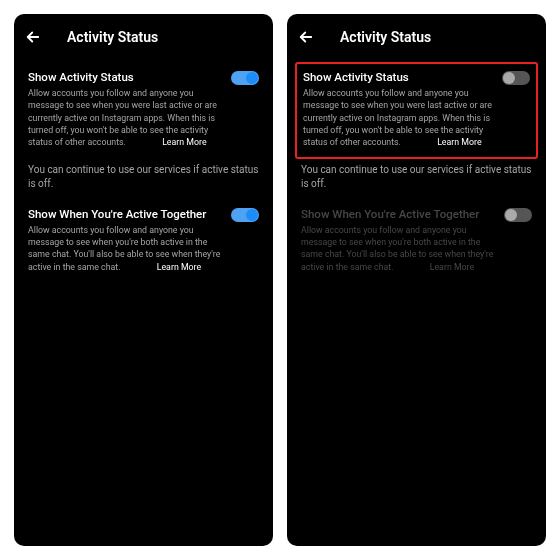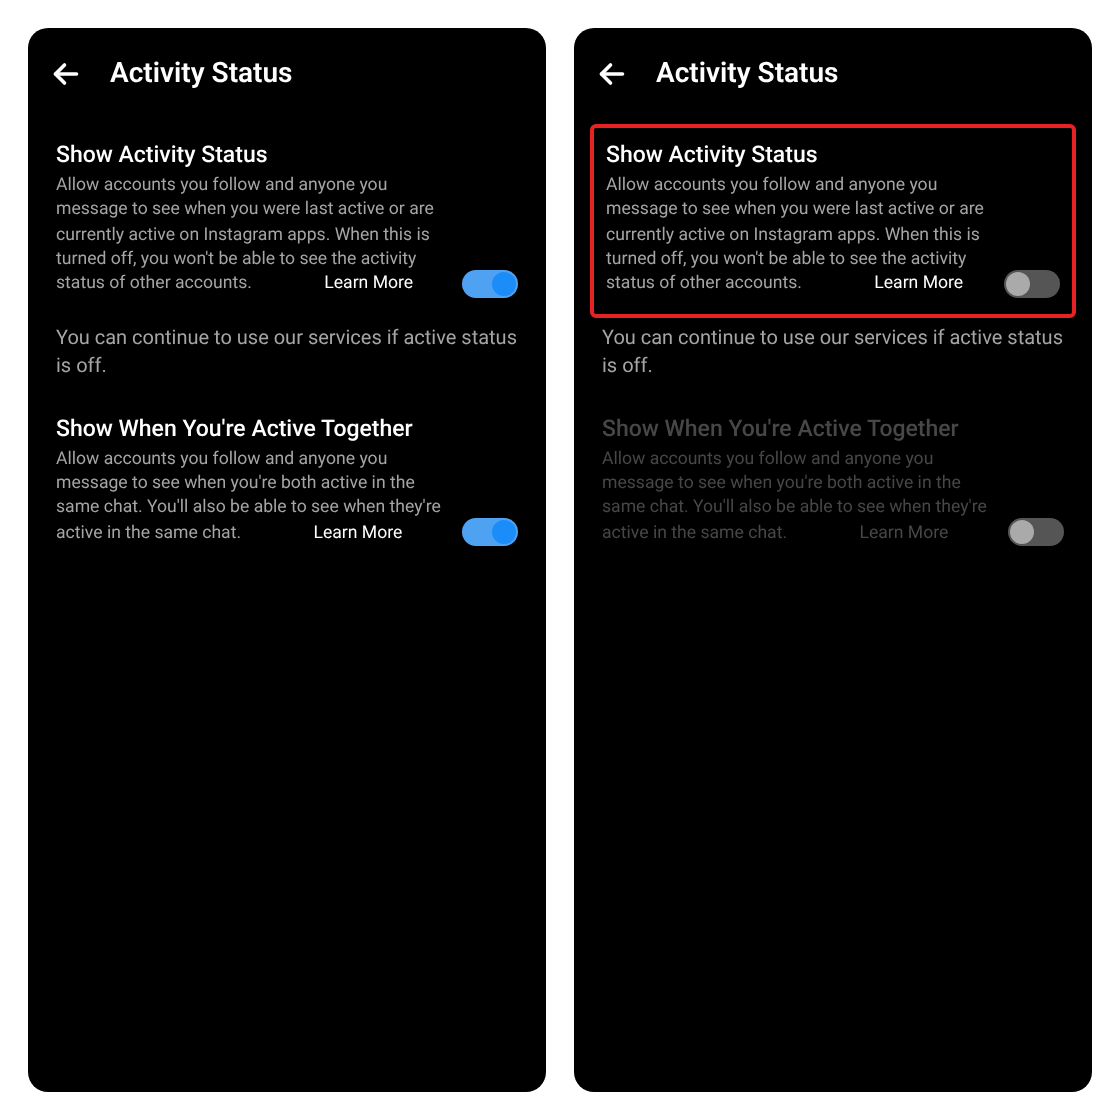--- a/index.html
+++ b/index.html
@@ -20,21 +20,21 @@
   background: #000;
   border-radius: 10px;
   overflow: hidden;
   display: flex;
   flex-direction: column;
 }
 .header {
   display: flex;
   align-items: center;
   padding: 14px 10px 10px 10px;
-  gap: 13px;
+  gap: 25px;
 }
 .back {
   display: inline-flex;
   align-items: center;
   justify-content: center;
 }
 .back svg { width: 18px; height: 18px; stroke: #fff; }
 .page-title {
   color: #fff;
   font-size: 14px;
@@ -49,21 +49,21 @@
 }
 .highlight {
   border: 2px solid #e62222;
   border-radius: 3px;
   padding: 6px 6px 8px 6px;
   margin-left: -6px;
   margin-right: -6px;
 }
 .row {
   display: flex;
-  align-items: flex-end;
+  align-items: flex-start;
   justify-content: space-between;
   gap: 8px;
 }
 .sec-title {
   color: #fff;
   font-size: 11.5px;
   font-weight: 500;
   margin: 0 0 3px 0;
 }
 .desc {

